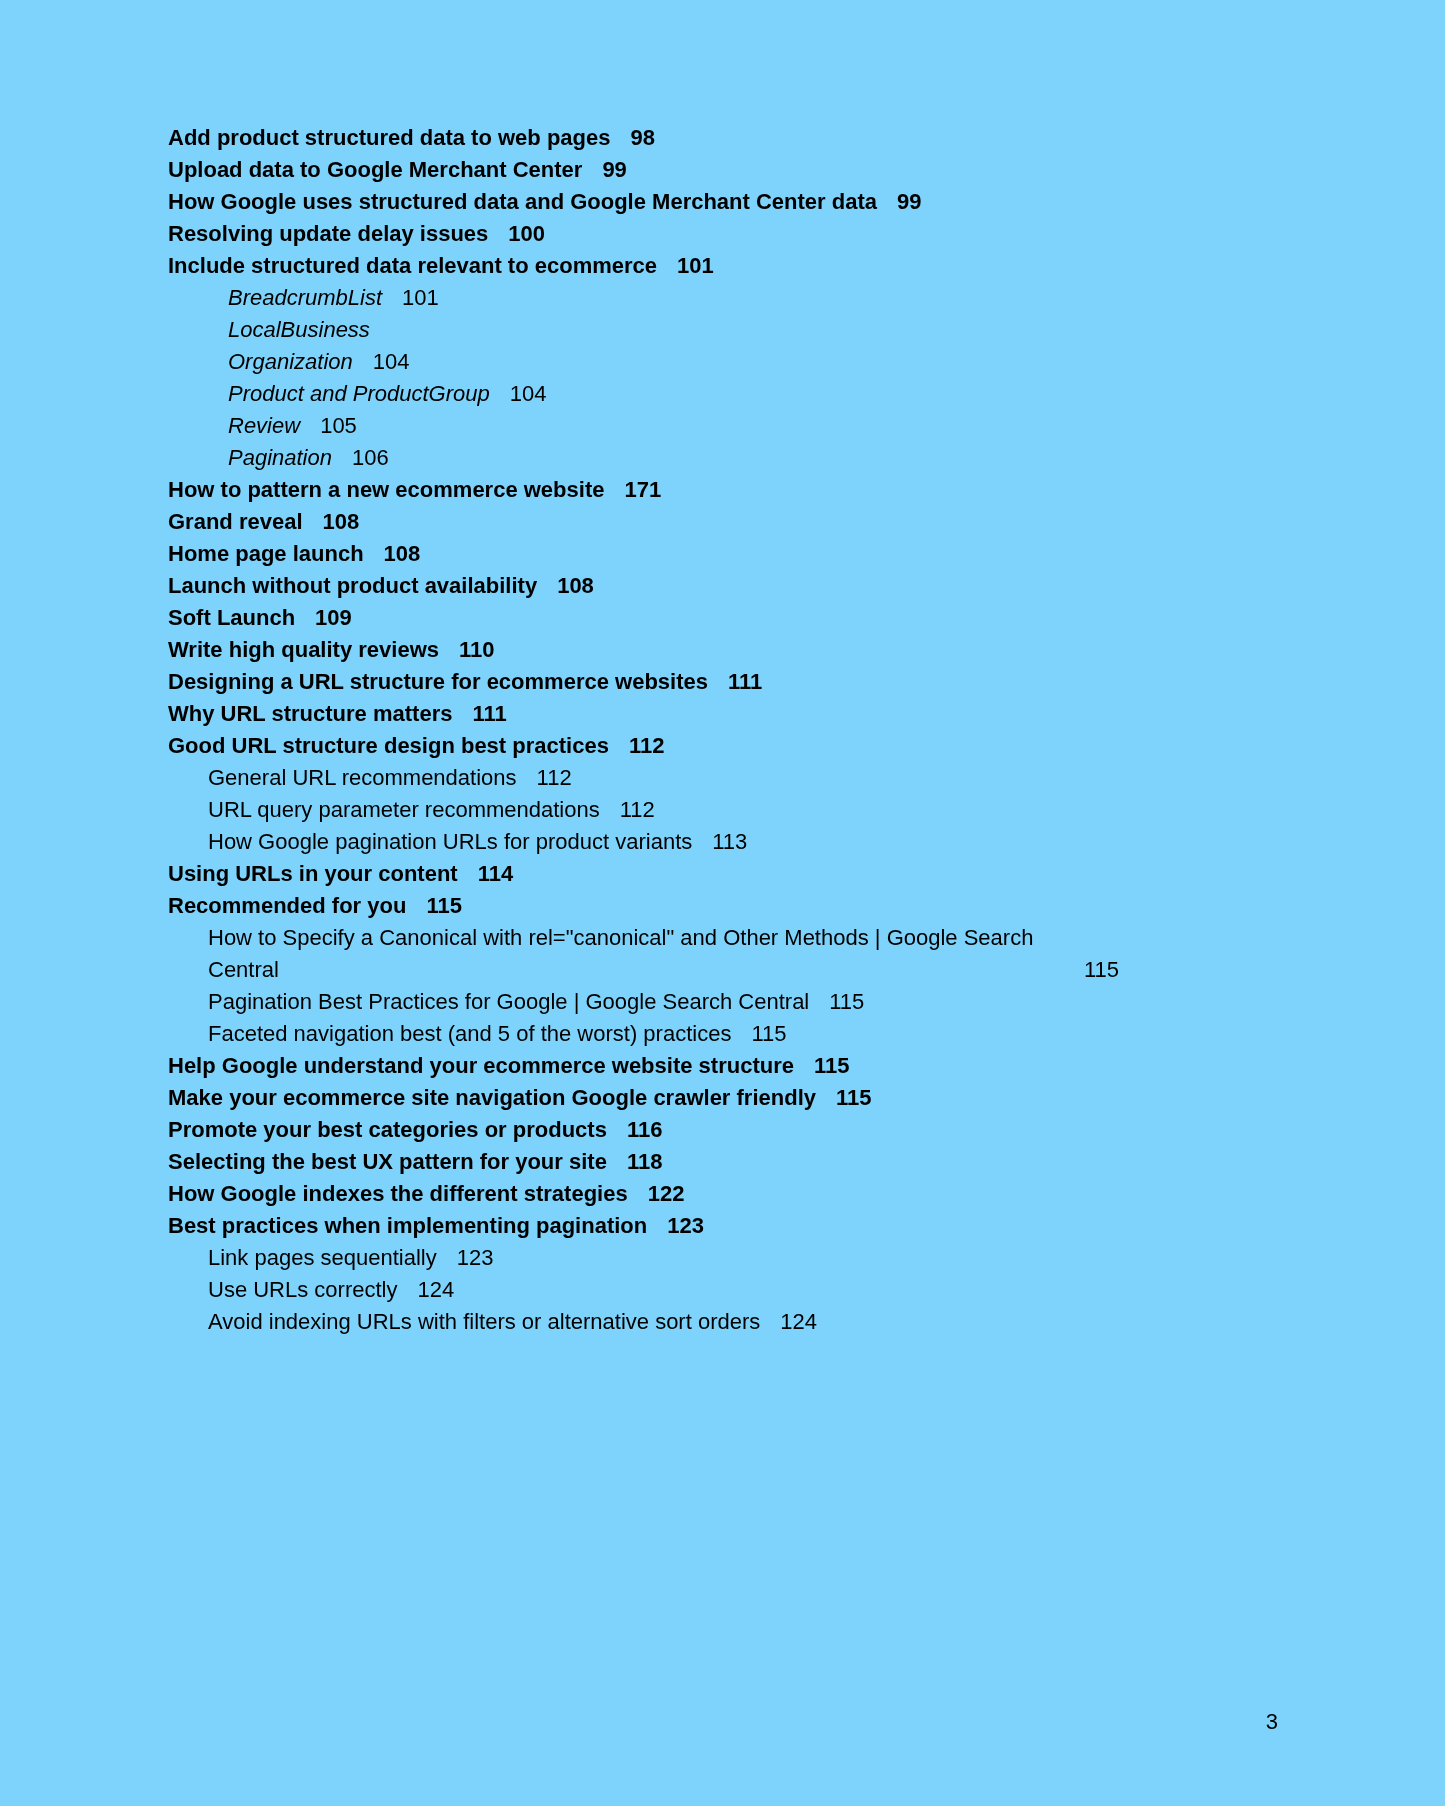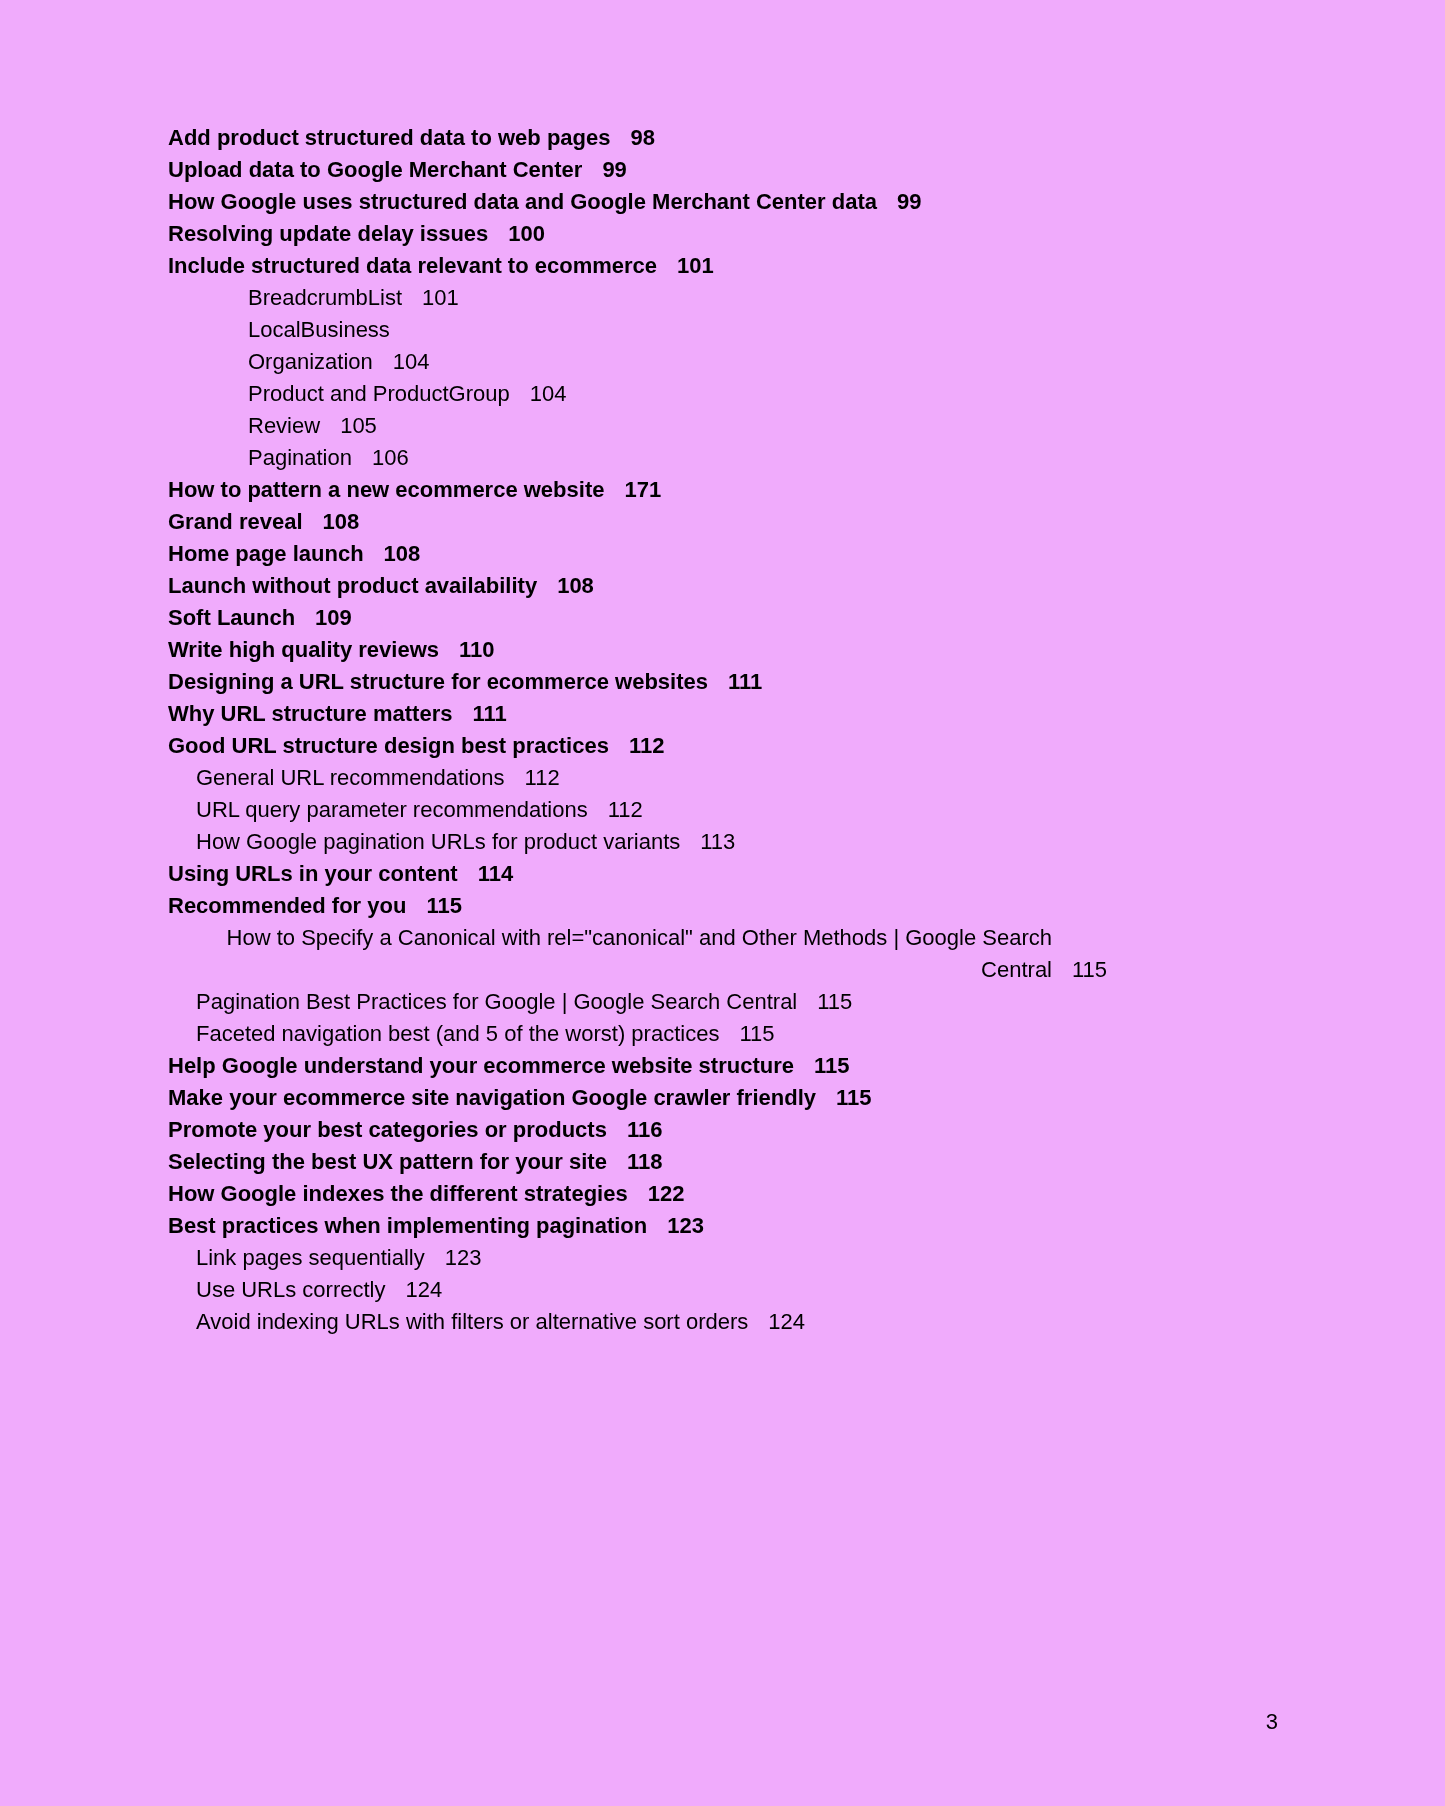--- a/index.html
+++ b/index.html
@@ -4,21 +4,21 @@
 <style>
   html, body {
     margin: 0;
     padding: 0;
     background: #ffffff;
   }
   .page {
     position: relative;
     width: 1445px;
     height: 1806px;
-    background: #f0abfc;
+    background: #7dd3fc;
     color: #000000;
     font-family: "Liberation Sans", "DejaVu Sans", sans-serif;
     overflow: hidden;
   }
   .toc {
     position: absolute;
     left: 168px;
     top: 122px;
     width: 1110px;
   }
@@ -28,22 +28,22 @@
     font-size: 22px;
     line-height: 32px;
     font-weight: normal;
   }
   .toc-row.bold {
     font-weight: bold;
   }
   .toc-row .title {
     max-width: 860px;
   }
-  .toc-row.level-1 .title { margin-left: 28px; max-width: 856px; text-align: right; }
-  .toc-row.level-2 .title { margin-left: 80px; }
+  .toc-row.level-1 .title { margin-left: 40px; max-width: 856px; }
+  .toc-row.level-2 .title { margin-left: 60px; font-style: italic; }
   .toc-row .num {
     flex: 1 0 auto;
     text-align: left;
     white-space: nowrap;
     padding-left: 20px;
   }
   .page-footer {
     position: absolute;
     top: 1706px;
     right: 167px;

